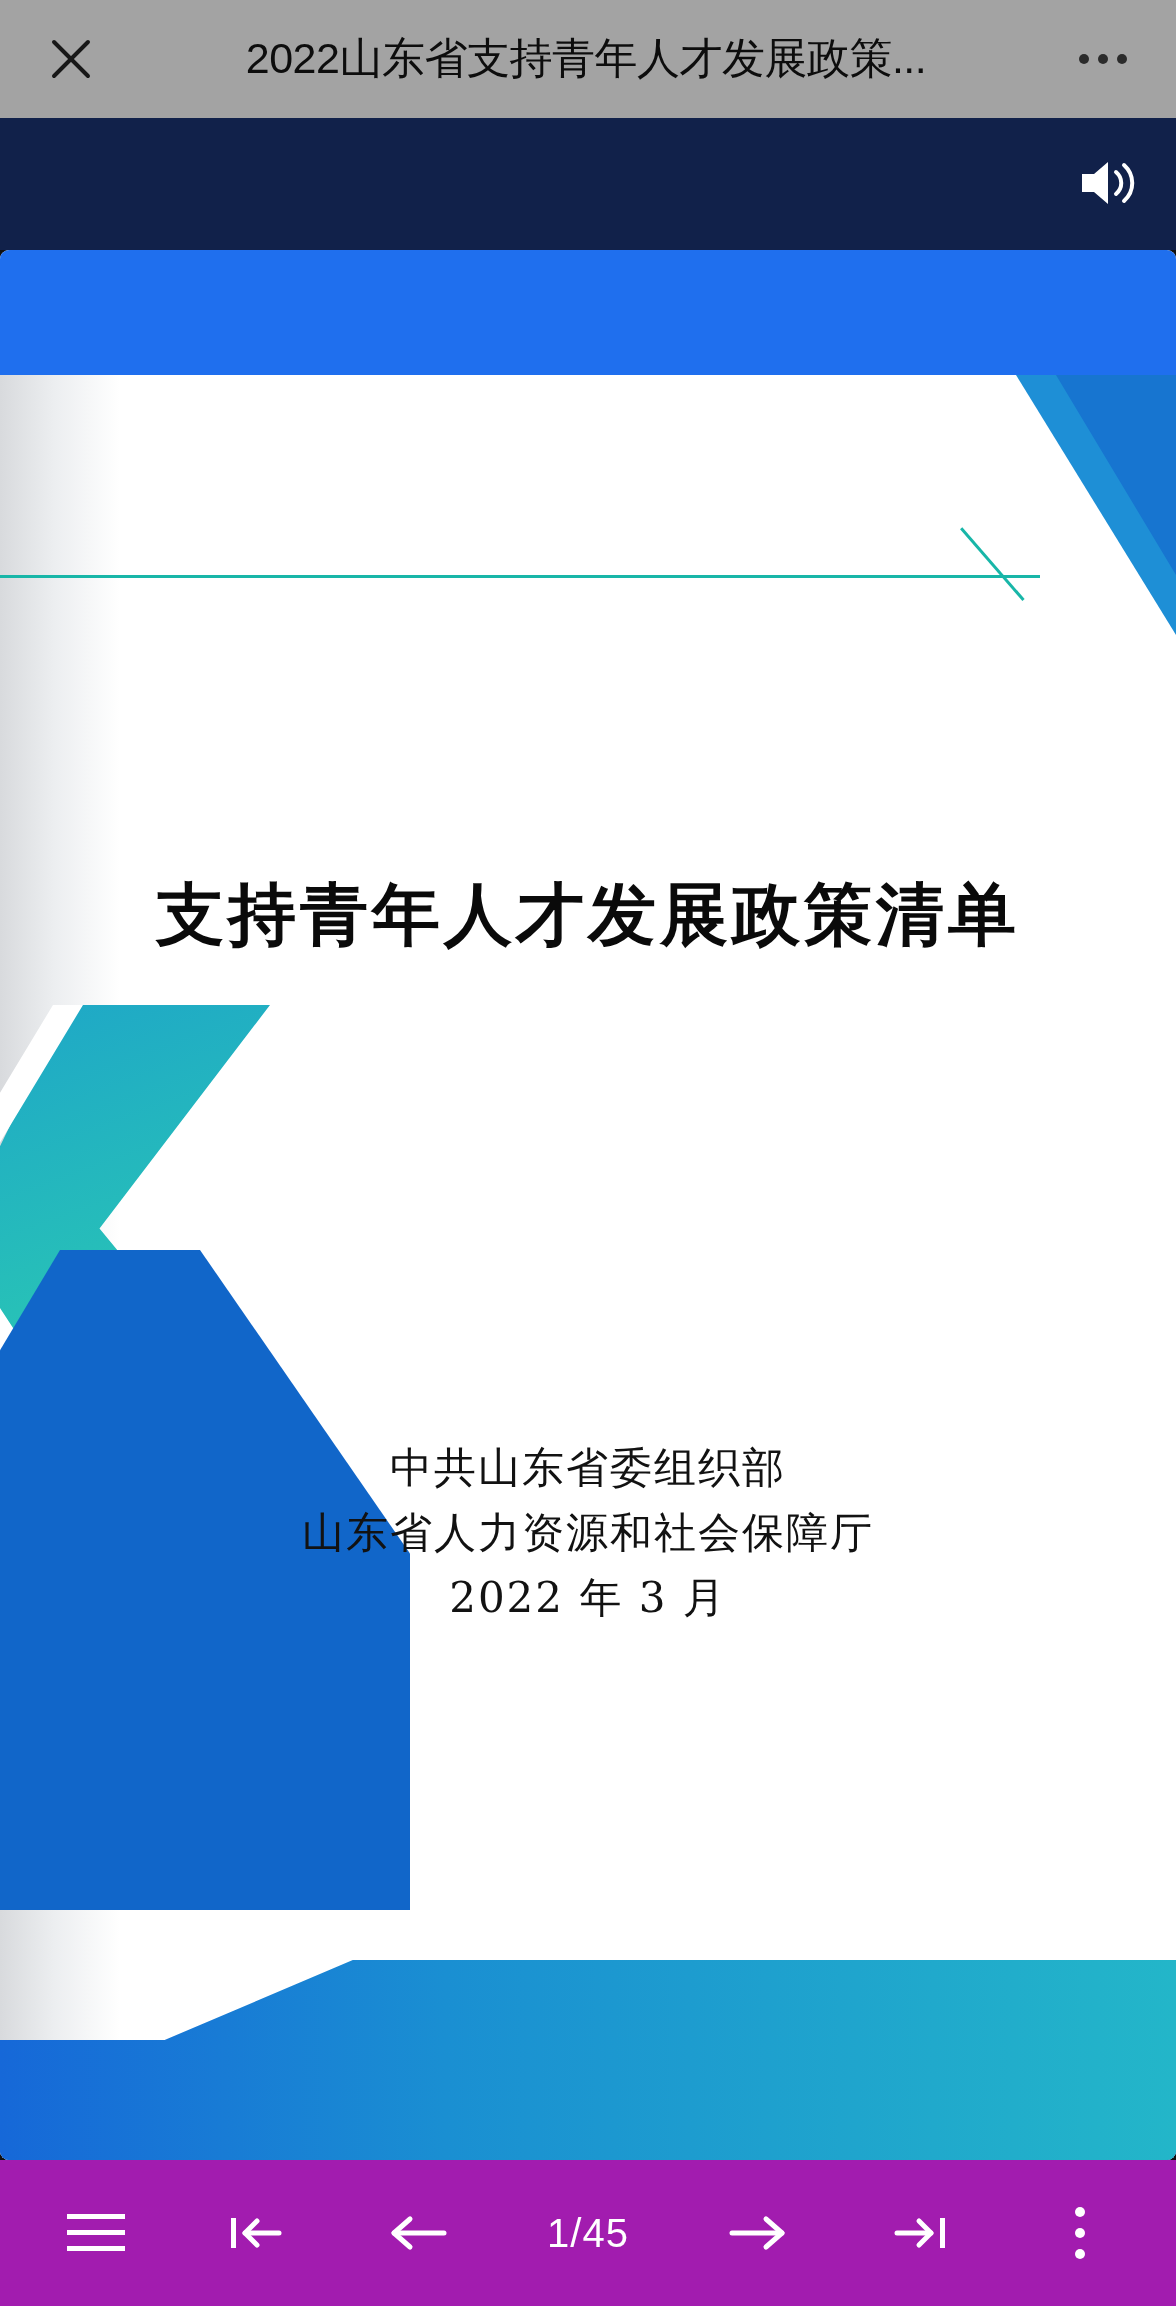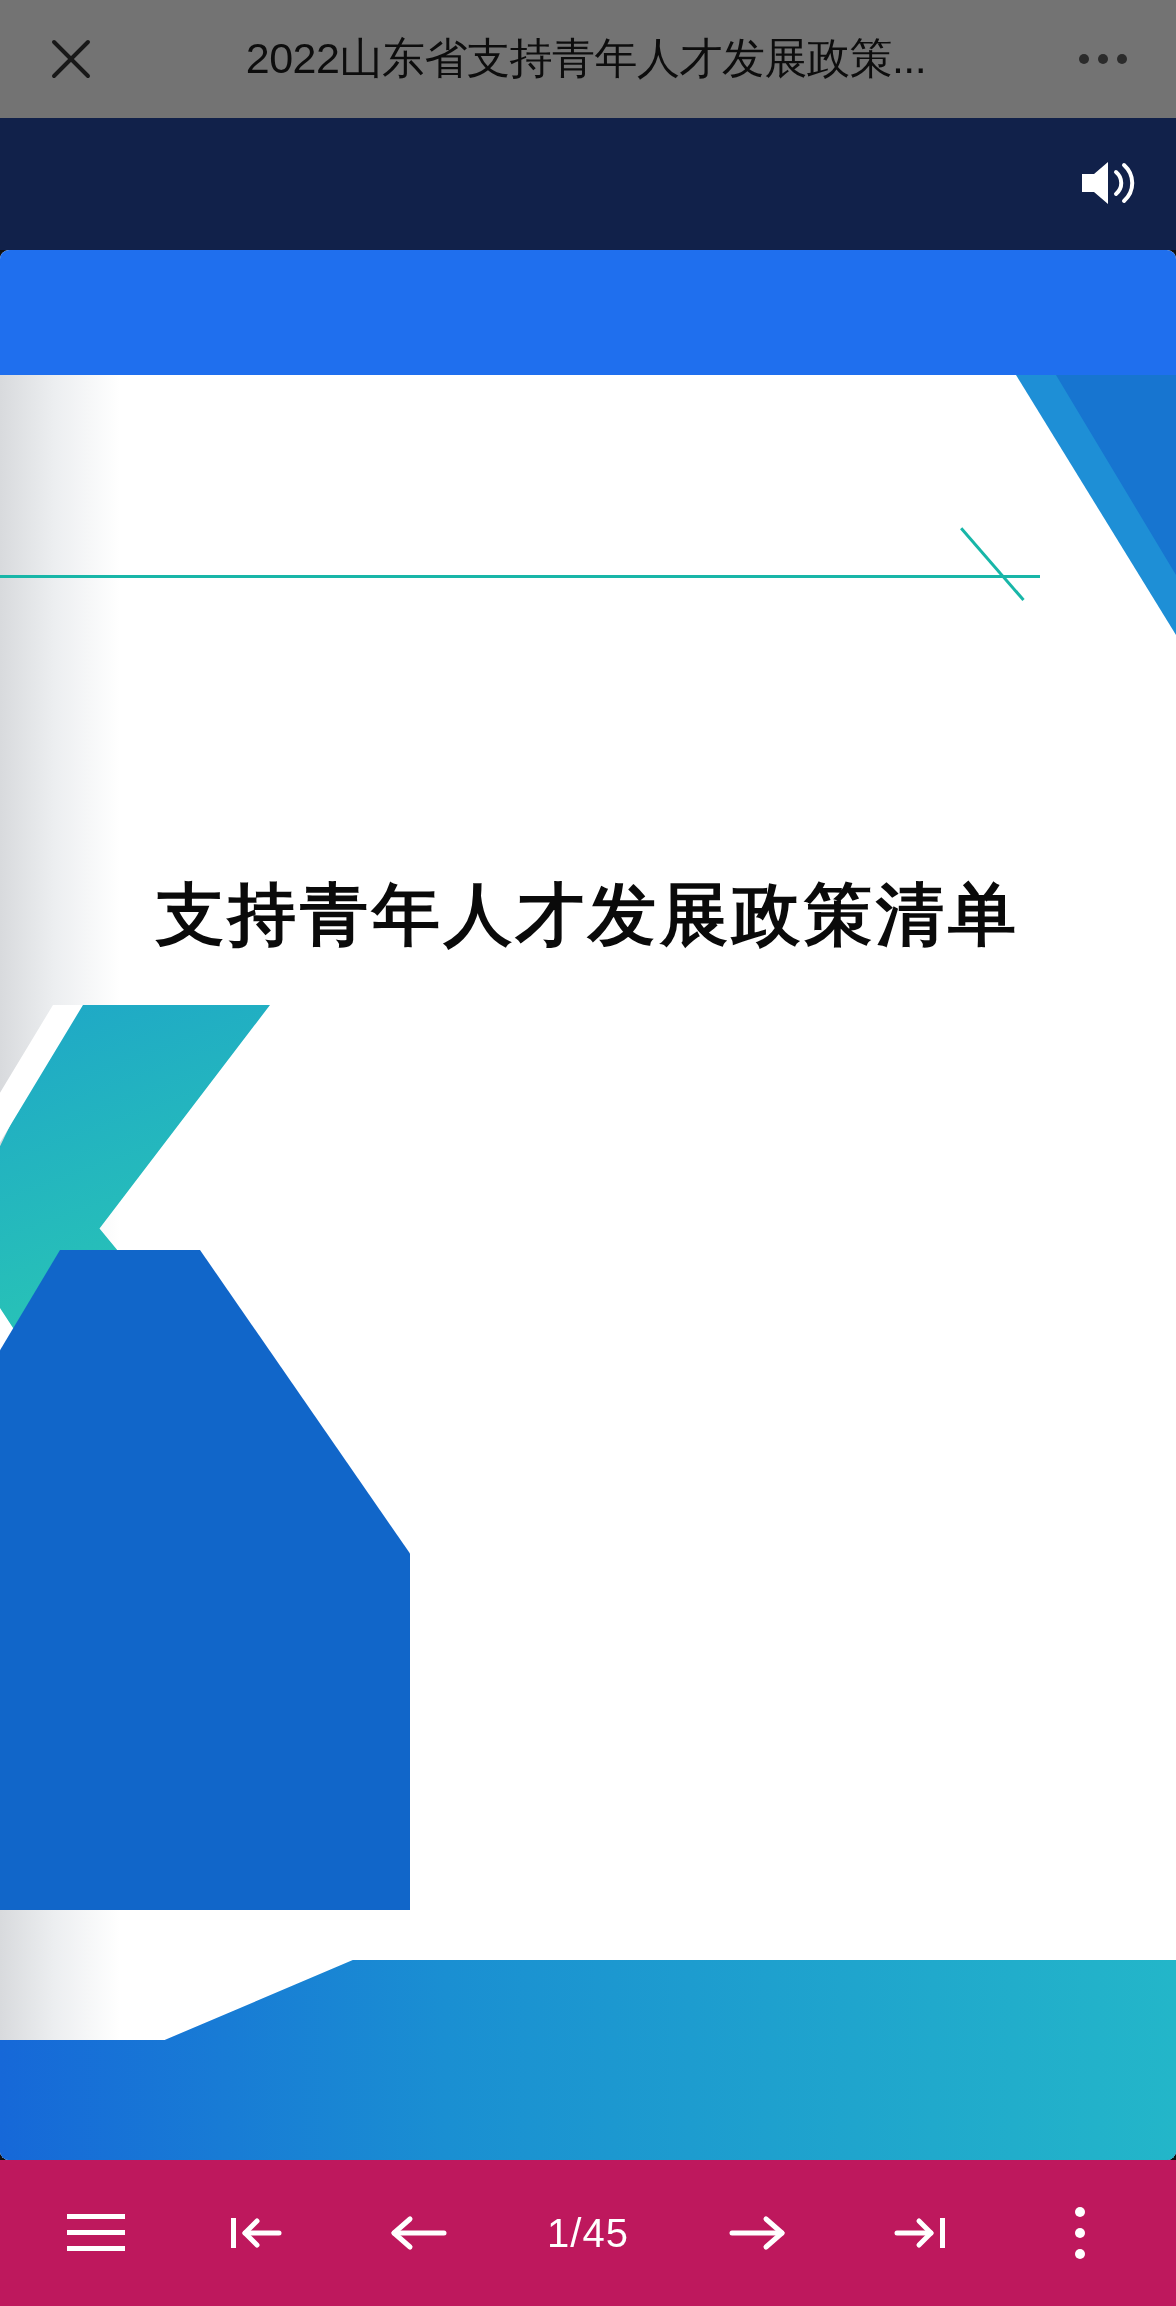--- a/index.html
+++ b/index.html
@@ -15,21 +15,21 @@
     width: 1176px;
     height: 2306px;
     background: #000;
     display: flex;
     flex-direction: column;
   }
 
   
   .topbar {
     height: 118px;
-    background: #737373;
+    background: #a3a3a3;
     display: flex;
     align-items: center;
     padding: 0 38px;
     flex: 0 0 auto;
   }
   .close-btn {
     width: 66px; height: 66px;
     position: relative;
     flex: 0 0 auto;
     cursor: pointer;
@@ -213,21 +213,21 @@
     font-size: 42px;
     color: #121212;
     line-height: 1.55;
     letter-spacing: 2px;
   }
   .slide-sub div { white-space: nowrap; }
 
   
   .toolbar {
     height: 146px;
-    background: #be185d;
+    background: #a21caf;
     flex: 0 0 auto;
     display: flex;
     align-items: center;
     justify-content: space-around;
     padding: 16px 30px;
     gap: 28px;
   }
   .tb-item {
     display: flex;
     align-items: center;
@@ -283,20 +283,25 @@
       <div class="teal-line-slant"></div>
 
       <div class="chev-teal"></div>
       <div class="chev-outline"></div>
       <div class="blue-wedge-big"></div>
       <div class="bottom-band-blue"></div>
       <div class="bottom-band"></div>
 
       <div class="slide-title">支持青年人才发展政策清单</div>
 
+      <div class="slide-sub">
+        <div>中共山东省委组织部</div>
+        <div>山东省人力资源和社会保障厅</div>
+        <div>2022 年 3 月</div>
+      </div>
     </div>
   </div>
 
   <div class="toolbar">
     <div class="tb-item">
       <svg width="62" height="46" viewBox="0 0 62 46">
         <rect x="2" y="4" width="58" height="5" fill="#ffffff"></rect>
         <rect x="2" y="20" width="58" height="5" fill="#ffffff"></rect>
         <rect x="2" y="36" width="58" height="5" fill="#ffffff"></rect>
       </svg>

